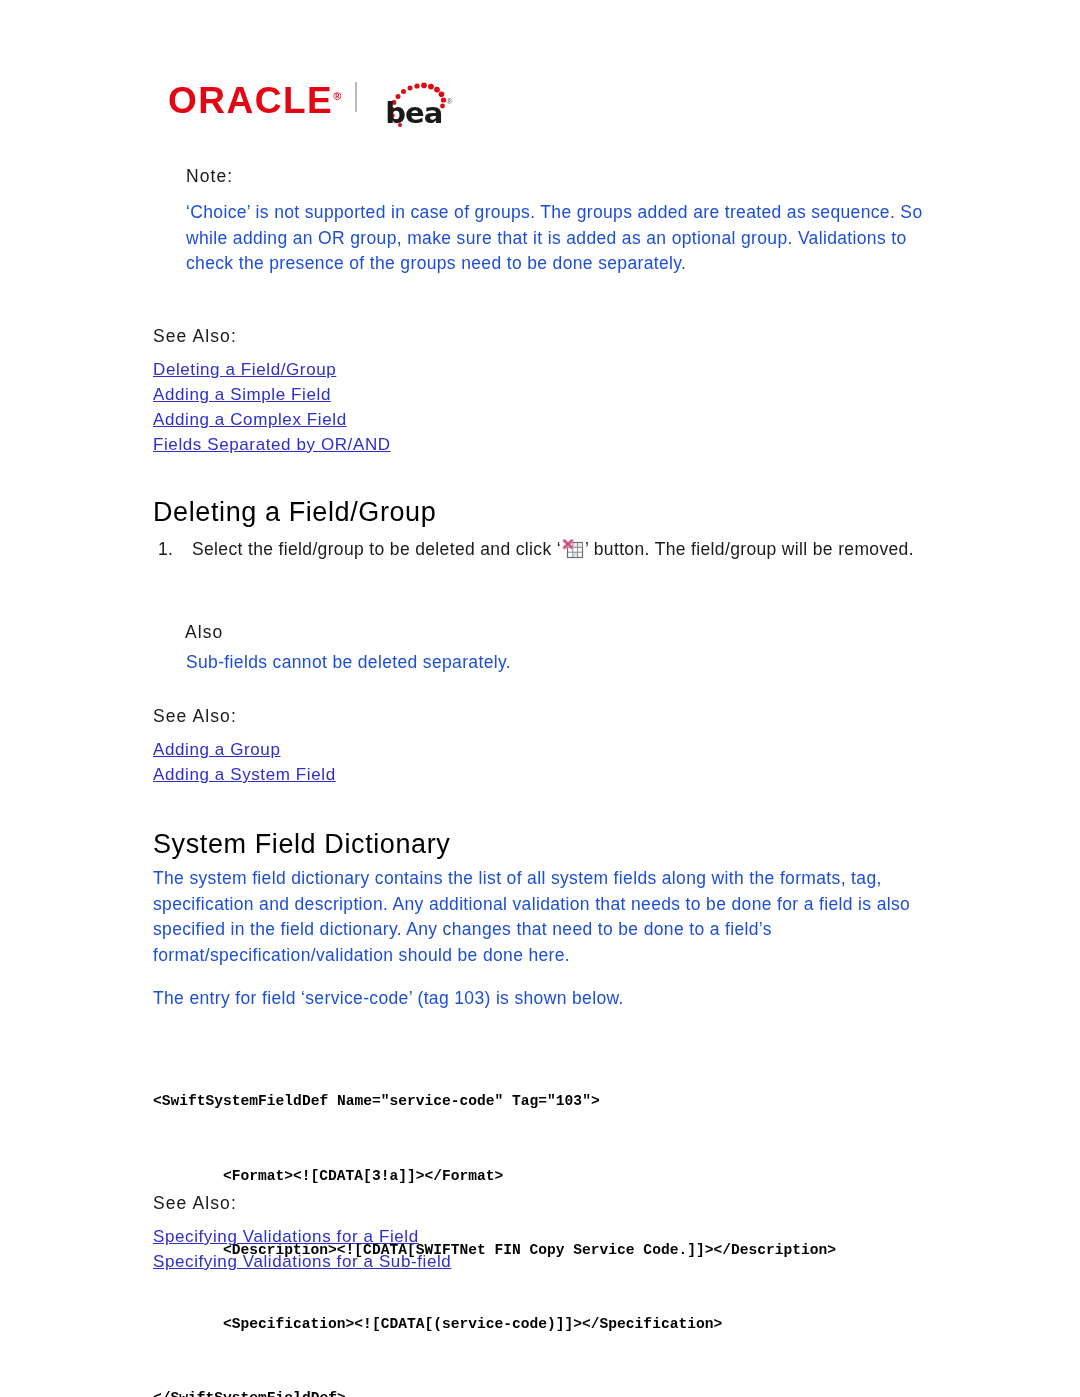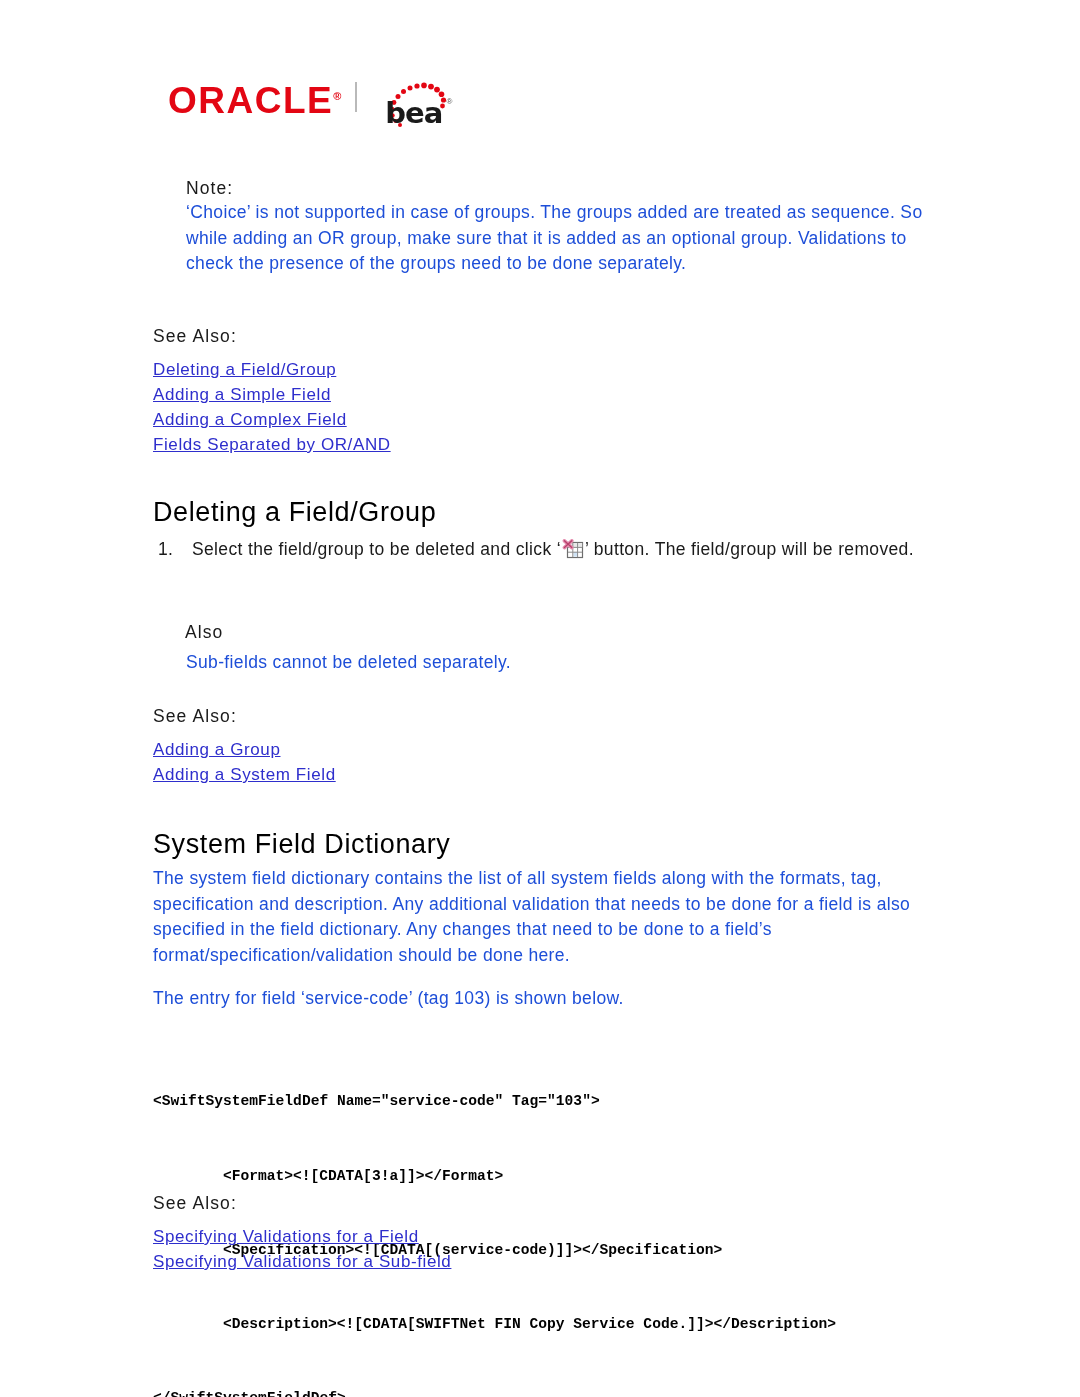--- a/index.html
+++ b/index.html
@@ -189,21 +189,21 @@
             <circle cx="24.5" cy="39" r="2.1"></circle>
             <circle cx="29" cy="43" r="2"></circle>
           </g>
         </svg>
       </span>
       <span class="bea-word">bea</span>
       <span class="bea-reg">®</span>
     </span>
   </div>
 
-  <div class="label-text" style="left:186px; top:164px;margin-top:12px;">Note:</div>
+  <div class="label-text" style="left:186px; top:164px;">Note:</div>
 
   <div class="body-text" style="left:186px; top:200px; width:740px;">‘Choice’ is not supported in case of groups. The groups added are treated as sequence. So while adding an OR group, make sure that it is added as an optional group. Validations to check the presence of the groups need to be done separately.</div>
 
   <div class="label-text" style="left:153px; top:324px;">See Also:</div>
 
   <div class="link-list" style="left:153px; top:357px;">
     <a href="#" class="doc-link">Deleting a Field/Group</a>
     <a href="#" class="doc-link">Adding a Simple Field</a>
     <a href="#" class="doc-link">Adding a Complex Field</a>
     <a href="#" class="doc-link">Fields Separated by OR/AND</a>
@@ -245,22 +245,22 @@
 
   <h1 class="h1" style="left:153px; top:810px;">System Field Dictionary</h1>
 
   <div class="body-text" style="left:153px; top:866px; width:768px;">The system field dictionary contains the list of all system fields along with the formats, tag, specification and description. Any additional validation that needs to be done for a field is also specified in the field dictionary. Any changes that need to be done to a field’s format/specification/validation should be done here.</div>
 
   <div class="body-text" style="left:153px; top:986px; width:740px;">The entry for field ‘service-code’ (tag 103) is shown below.</div>
 
   <div class="code-block" style="left:153px; top:1040px;">
     <div class="code-line">&lt;SwiftSystemFieldDef Name="service-code" Tag="103"&gt;</div>
     <div class="code-line code-indent">&lt;Format&gt;&lt;![CDATA[3!a]]&gt;&lt;/Format&gt;</div>
+    <div class="code-line code-indent">&lt;Description&gt;&lt;![CDATA[SWIFTNet FIN Copy Service Code.]]&gt;&lt;/Description&gt;</div>
     <div class="code-line code-indent">&lt;Specification&gt;&lt;![CDATA[(service-code)]]&gt;&lt;/Specification&gt;</div>
-    <div class="code-line code-indent">&lt;Description&gt;&lt;![CDATA[SWIFTNet FIN Copy Service Code.]]&gt;&lt;/Description&gt;</div>
     <div class="code-line">&lt;/SwiftSystemFieldDef&gt;</div>
   </div>
 
   <div class="label-text" style="left:153px; top:1191px;">See Also:</div>
 
   <div class="link-list" style="left:153px; top:1224px;">
     <a href="#" class="doc-link">Specifying Validations for a Field</a>
     <a href="#" class="doc-link">Specifying Validations for a Sub-field</a>
   </div>
 

